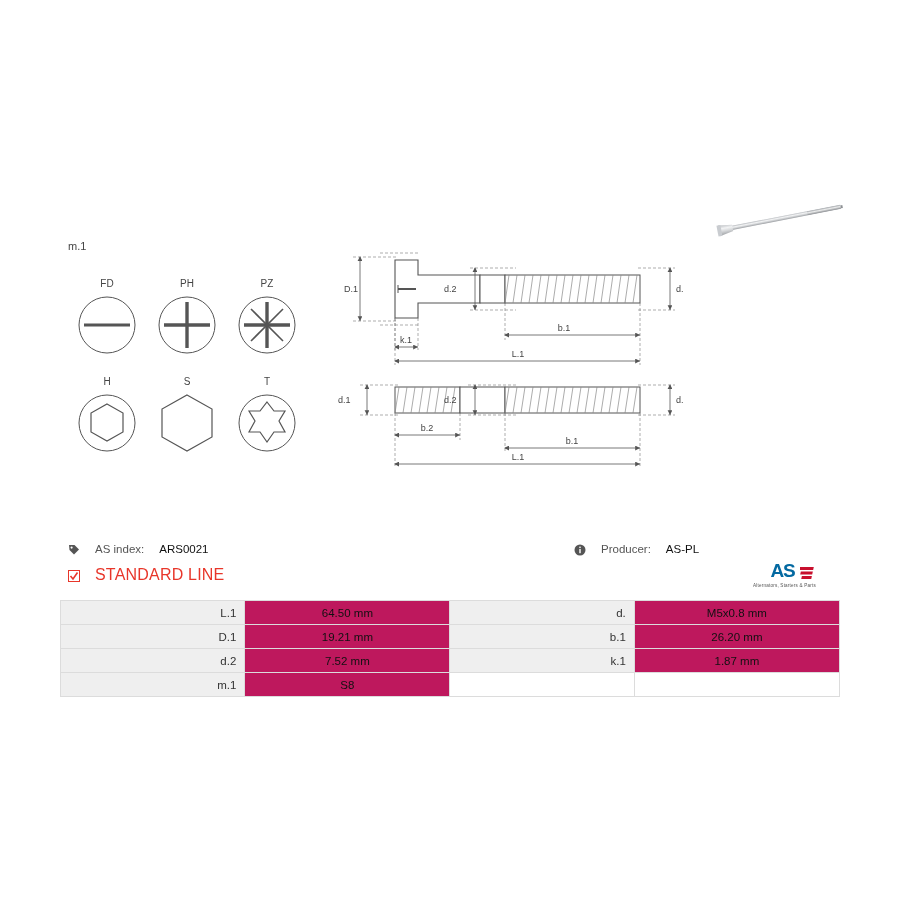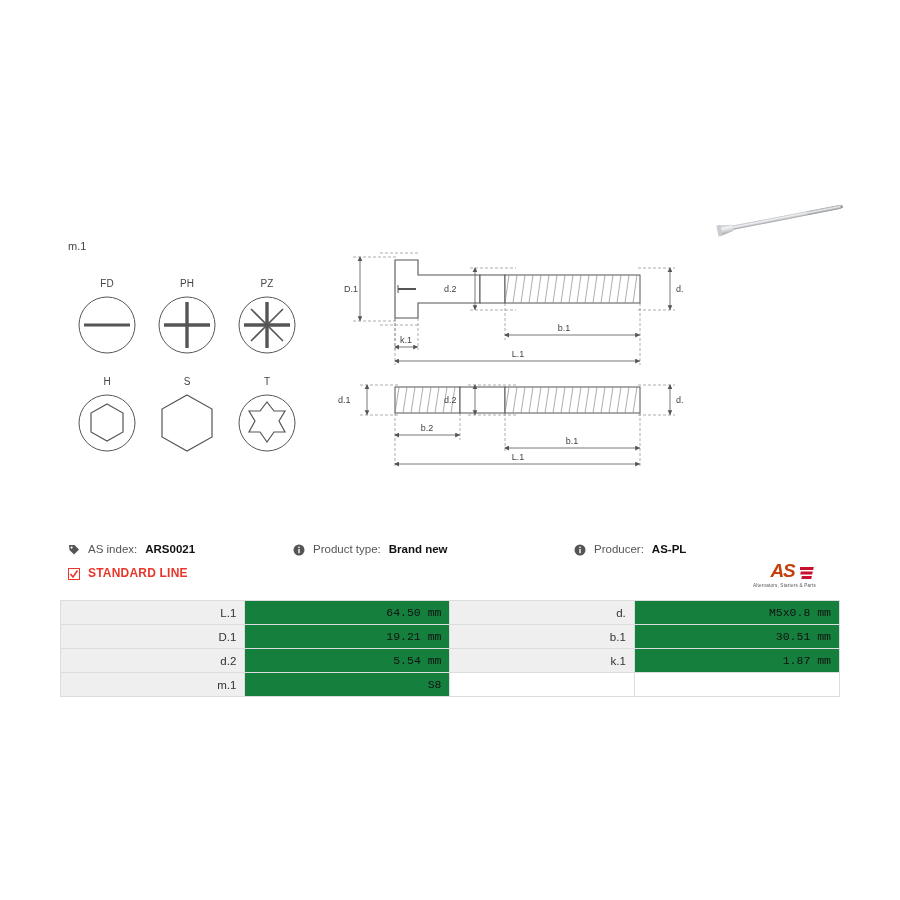--- a/index.html
+++ b/index.html
@@ -66,57 +66,56 @@
     height: 55px;
     font-size: 11.5px;
   }
   .info-col1 { position: absolute; left: 8px;   top: 0; width: 230px; }
   .info-col2 { position: absolute; left: 233px; top: 0; width: 300px; }
   .info-col3 { position: absolute; left: 514px; top: 0; width: 250px; }
 
   .info-line {
     display: flex;
     align-items: center;
-    gap: 8px;
+    gap: 15px;
     margin-bottom: 11px;
     white-space: nowrap;
   }
   .info-line .lbl { color: #555; }
-  .info-line .val { color: #111; font-weight: bold; }
+  .info-line .val { color: #111; font-weight: normal; }
 
   .icon-i, .icon-tag, .icon-check {
     display: inline-block;
     width: 12px;
     height: 12px;
     flex: 0 0 auto;
     position: relative;
     top: 1px;
   }
 
   .std-line {
     color: #e8362a;
-    font-weight: bold;
-    font-size: 12px;
+    font-weight: normal;
+    font-size: 16px;
     letter-spacing: 0.2px;
   }
 
   
   .logo {
     position: absolute;
     right: 8px;
     top: 18px;
     width: 92px;
     height: 32px;
     text-align: right;
   }
   .logo-as {
     font-size: 19px;
     font-weight: bold;
-    font-style: italic;
-    color: #c2410c;
+    color: #0369a1;
     letter-spacing: -1px;
     line-height: 19px;
   }
   .logo-sub {
     font-size: 4.6px;
     color: #555;
     letter-spacing: 0.2px;
     margin-top: 1px;
   }
   .logo-bars {
@@ -141,24 +140,23 @@
     vertical-align: middle;
   }
   .spec td.k {
     width: 160px;
     background: #efefef;
     text-align: right;
     color: #333;
   }
   .spec td.v {
     width: 180px;
-    background: #15803d;
-    text-align: right;
+    background: #be185d;
+    text-align: center;
     color: #111;
-    font-family: Liberation Mono, monospace;
   }
   .spec td.blank {
     background: #ffffff;
     border: 1px solid #dcdcdc;
   }
   .spec td.empty-k {
     background: #ffffff;
   }
 </style>
 </head>
@@ -400,31 +398,20 @@
           <svg width="12" height="12" viewBox="0 0 12 12">
               <rect x="0.5" y="0.5" width="11" height="11" fill="none" stroke="#e8362a" stroke-width="1"></rect>
               <path d="M2.5,6 L5,9 L9.5,2.5" fill="none" stroke="#e8362a" stroke-width="1.6"></path>
             </svg>
         </span>
         <span class="std-line">STANDARD LINE</span>
       </div>
     </div>
 
     <div class="info-col2">
-      <div class="info-line">
-        <span class="icon-i">
-          <svg width="12" height="12" viewBox="0 0 12 12">
-              <circle cx="6" cy="6" r="5.5" fill="#555"></circle>
-              <rect x="5.3" y="5" width="1.4" height="4.2" fill="#fff"></rect>
-              <rect x="5.3" y="2.6" width="1.4" height="1.5" fill="#fff"></rect>
-            </svg>
-        </span>
-        <span class="lbl">Product type:</span>
-        <span class="val">Brand new</span>
-      </div>
     </div>
 
     <div class="info-col3">
       <div class="info-line">
         <span class="icon-i">
           <svg width="12" height="12" viewBox="0 0 12 12">
               <circle cx="6" cy="6" r="5.5" fill="#555"></circle>
               <rect x="5.3" y="5" width="1.4" height="4.2" fill="#fff"></rect>
               <rect x="5.3" y="2.6" width="1.4" height="1.5" fill="#fff"></rect>
             </svg>
@@ -453,25 +440,25 @@
       <tr>
         <td class="k">L.1</td>
         <td class="v">64.50 mm</td>
         <td class="k">d.</td>
         <td class="v">M5x0.8 mm</td>
       </tr>
       <tr>
         <td class="k">D.1</td>
         <td class="v">19.21 mm</td>
         <td class="k">b.1</td>
-        <td class="v">30.51 mm</td>
+        <td class="v">26.20 mm</td>
       </tr>
       <tr>
         <td class="k">d.2</td>
-        <td class="v">5.54 mm</td>
+        <td class="v">7.52 mm</td>
         <td class="k">k.1</td>
         <td class="v">1.87 mm</td>
       </tr>
       <tr>
         <td class="k">m.1</td>
         <td class="v">S8</td>
         <td class="empty-k"></td>
         <td class="blank"></td>
       </tr>
     </tbody>

